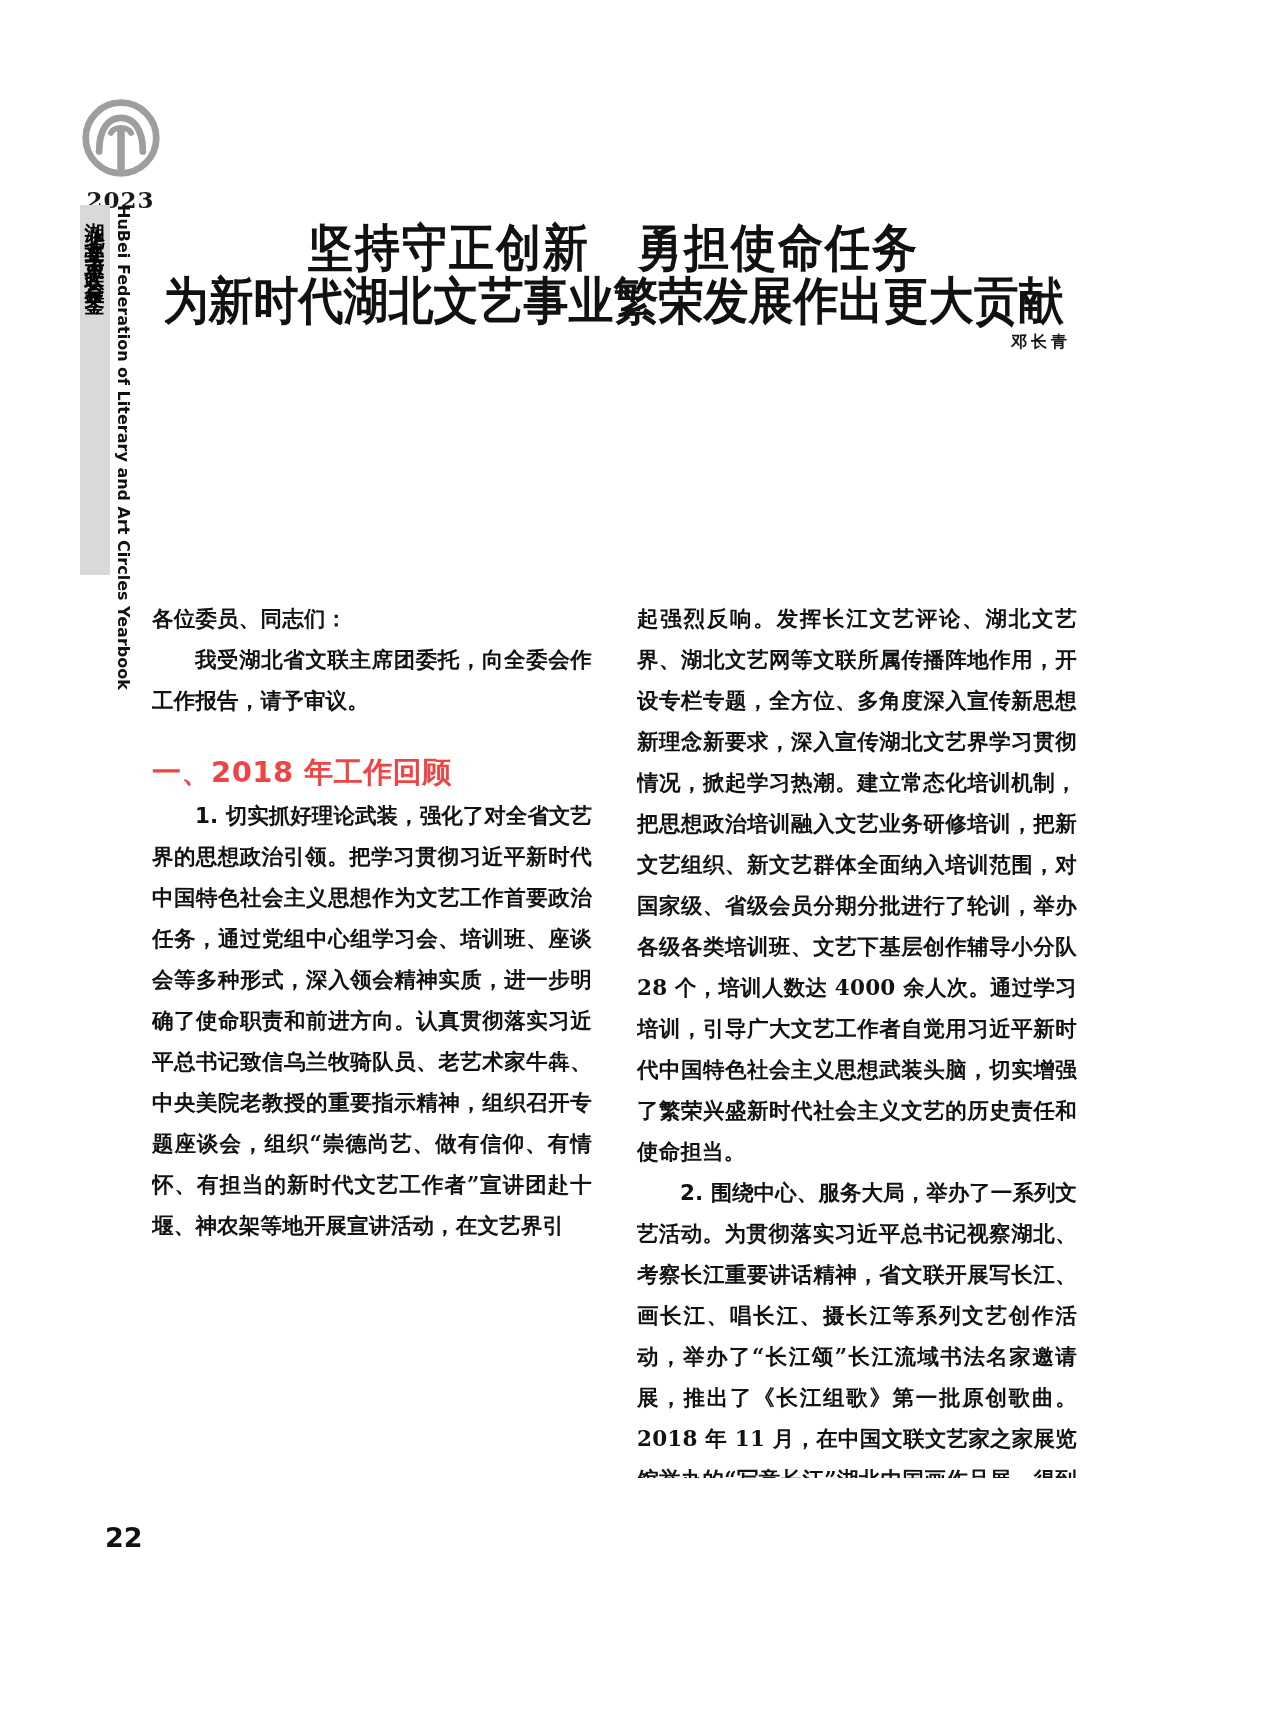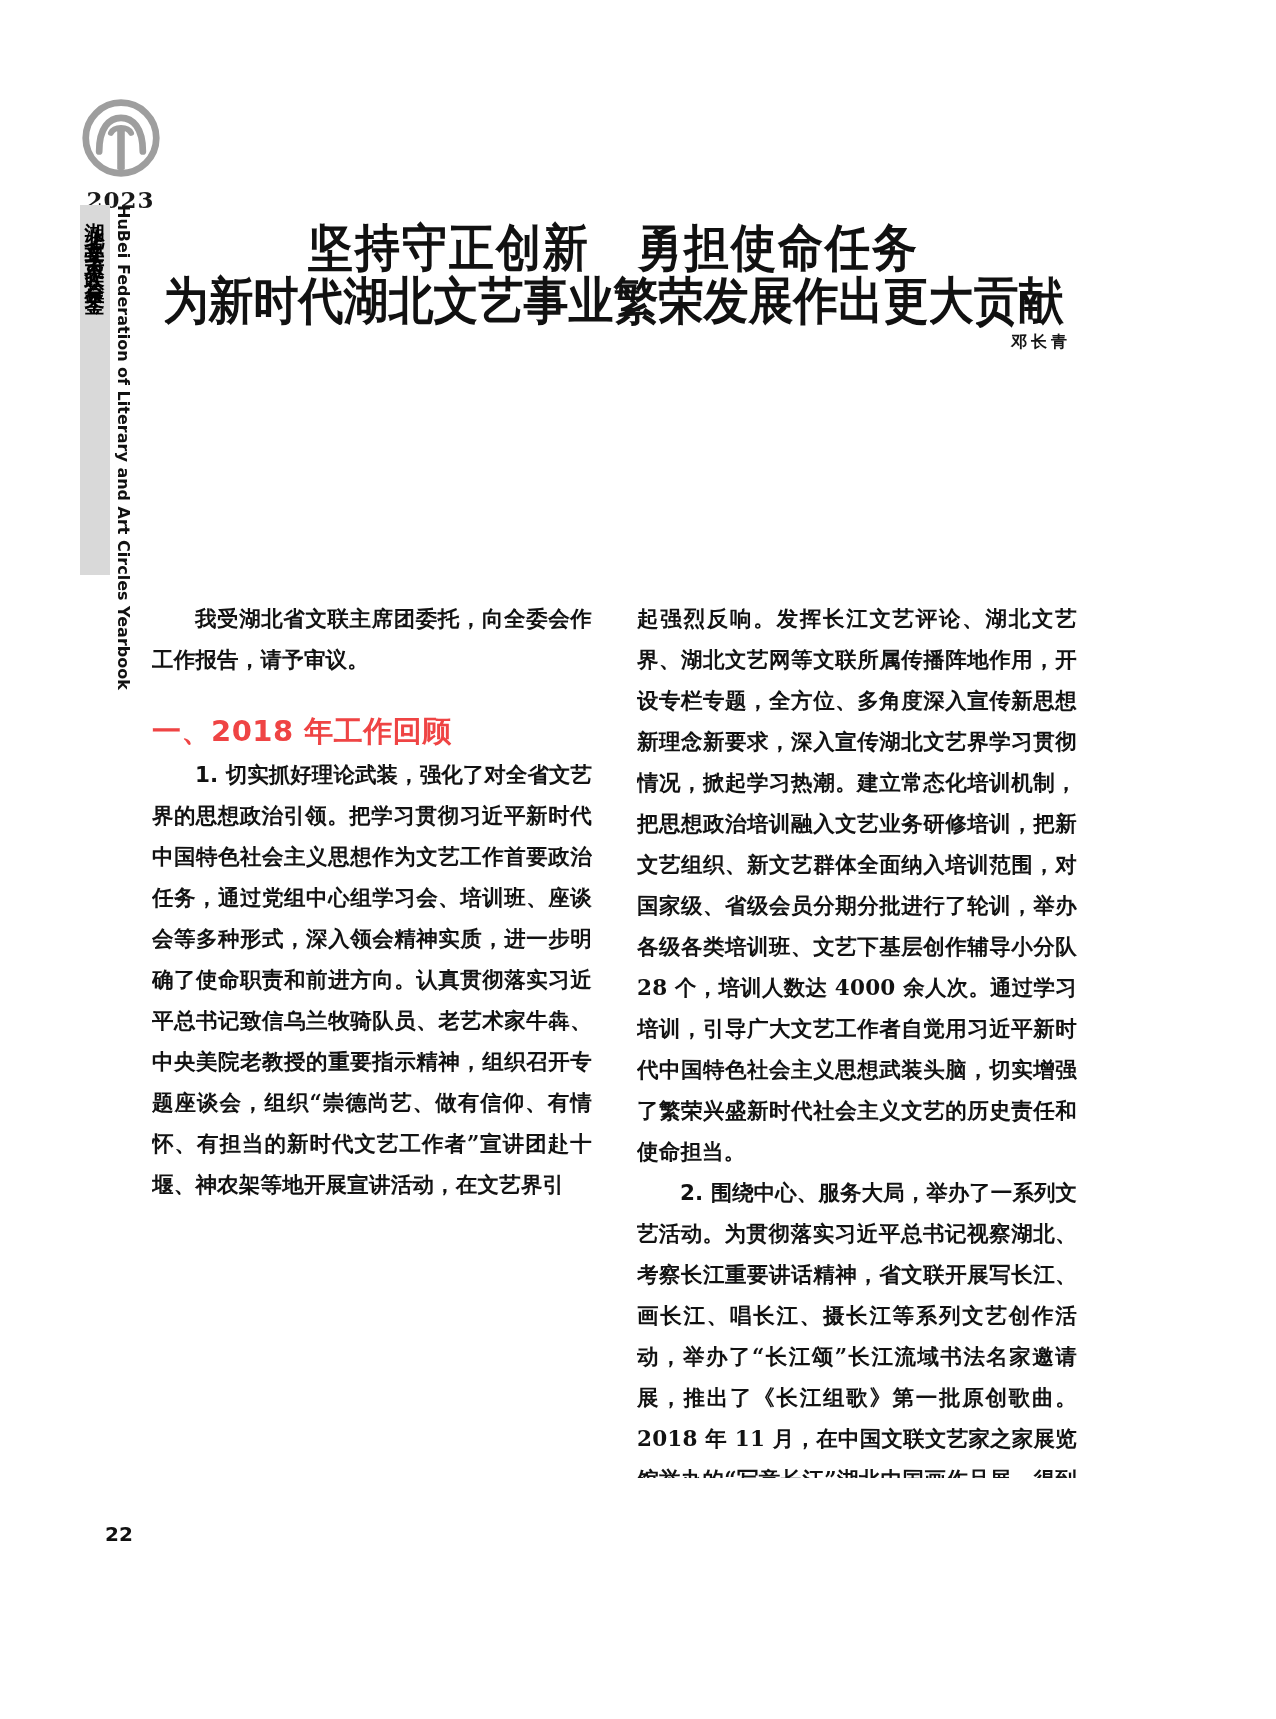--- a/index.html
+++ b/index.html
@@ -176,21 +176,21 @@
     letter-spacing: 0px;
   }
 
   
   .folio {
     position: absolute;
     left: 105px;
     top: 1522px;
     font-family: "DejaVu Sans", "Liberation Sans", sans-serif;
     font-weight: bold;
-    font-size: 20px;
+    font-size: 27px;
     color: #111111;
   }
 </style>
 </head>
 <body>
 
 <div class="page">
 
   <div class="emblem-block">
     <div class="emblem-mark">
@@ -211,20 +211,21 @@
 
   <div class="titleblock">
     <div class="title-line l1">坚持守正创新　勇担使命任务</div>
     <div class="title-line l2">为新时代湖北文艺事业繁荣发展作出更大贡献</div>
     <div class="byline">邓长青</div>
   </div>
 
   <div class="columns">
 
     <div class="col">
+      <p class="body-text">各位委员、同志们：</p>
       <p class="body-text indent2">我受湖北省文联主席团委托，向全委会作工作报告，请予审议。</p>
       <h2 class="section-h">一、2018 年工作回顾</h2>
       <p class="body-text indent2"><span class="lead">1. 切实抓好理论武装，强化了对全省文艺界的思想政治引领。</span><span>把学习贯彻习近平新时代中国特色社会主义思想作为文艺工作首要政治任务，通过党组中心组学习会、培训班、座谈会等多种形式，深入领会精神实质，进一步明确了使命职责和前进方向。认真贯彻落实习近平总书记致信乌兰牧骑队员、老艺术家牛犇、中央美院老教授的重要指示精神，组织召开专题座谈会，组织“崇德尚艺、做有信仰、有情怀、有担当的新时代文艺工作者”宣讲团赴十堰、神农架等地开展宣讲活动，在文艺界引</span></p>
     </div>
 
     <div class="col">
       <p class="body-text">起强烈反响。发挥长江文艺评论、湖北文艺界、湖北文艺网等文联所属传播阵地作用，开设专栏专题，全方位、多角度深入宣传新思想新理念新要求，深入宣传湖北文艺界学习贯彻情况，掀起学习热潮。建立常态化培训机制，把思想政治培训融入文艺业务研修培训，把新文艺组织、新文艺群体全面纳入培训范围，对国家级、省级会员分期分批进行了轮训，举办各级各类培训班、文艺下基层创作辅导小分队 28 个，培训人数达 4000 余人次。通过学习培训，引导广大文艺工作者自觉用习近平新时代中国特色社会主义思想武装头脑，切实增强了繁荣兴盛新时代社会主义文艺的历史责任和使命担当。</p>
       <p class="body-text indent2"><span class="lead">2. 围绕中心、服务大局，举办了一系列文艺活动。</span><span>为贯彻落实习近平总书记视察湖北、考察长江重要讲话精神，省文联开展写长江、画长江、唱长江、摄长江等系列文艺创作活动，举办了“长江颂”长江流域书法名家邀请展，推出了《长江组歌》第一批原创歌曲。2018 年 11 月，在中国文联文艺家之家展览馆举办的“写意长江”湖北中国画作品展，得到了中国文联党组书记、副主席李屹和省委常委、宣传部部长王艳玲等领导及知名美术家的高度评价。同时，还成功举办了“奋进新时代、壮阔荆楚潮”湖北腾飞 40 年大型成就展、改革开放 40 周年电影周、2018 年湖北高校戏剧展演、“夏之风”</span></p>
     </div>
 

